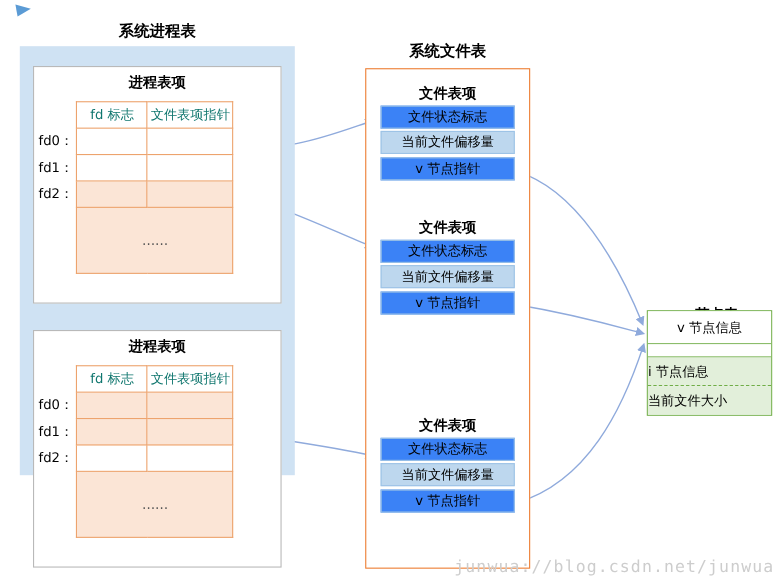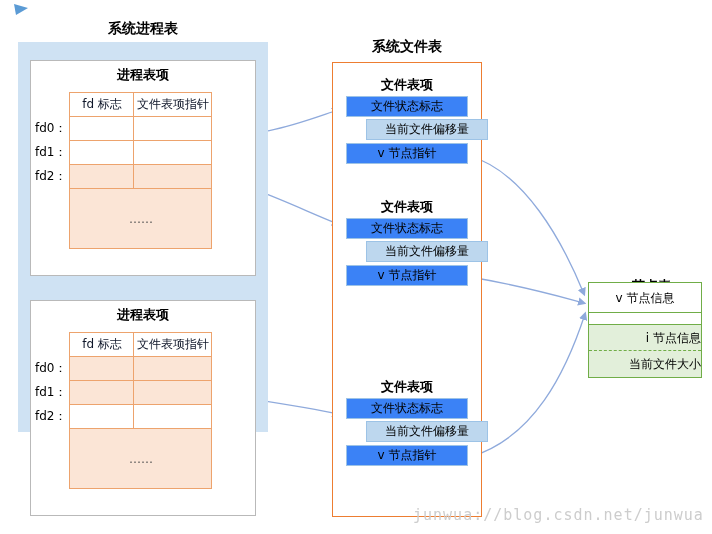--- a/index.html
+++ b/index.html
@@ -18,41 +18,41 @@
                 background:var(--panel-blue,#cfe2f3); }
   .proc-box { position:absolute; left:12px; width:226px; height:216px; background:#fff;
               border:1px solid #b9b9b9; }
   .proc-box-title { font-size:13px; font-weight:bold; text-align:center; margin-top:5px; }
   .fdtable { border-collapse:collapse; margin:8px 0 0 4px; }
   .fdtable td { padding:0; font-size:12px; height:24px; }
   .fdtable .lbl { width:32px; text-align:right; padding-right:3px; border:none; background:transparent; }
   .fdtable .gc { border:1px solid var(--grid-orange,#eda36d); background:#fff; }
   .fdtable .c1 { width:64px; text-align:center; }
   .fdtable .c2 { width:78px; text-align:center; }
-  .fdtable tr.hdr .gc { color:#0f172a; }
+  .fdtable tr.hdr .gc { color:#0f766e; }
   .fdtable tr.hl .gc { background:var(--row-orange,#fbe5d6); }
   .fdtable tr.dots td.gc { height:60px; text-align:center; background:var(--row-orange,#fbe5d6); color:#555; }
 
   
   .file-panel { position:absolute; left:332px; top:62px; width:150px; height:455px;
                 border:1px solid var(--file-border,#ed7d31); background:#fff; }
   .file-entry { position:absolute; left:346px; width:122px; }
   .fe-title { font-size:13px; font-weight:bold; text-align:center; height:18px; margin-bottom:2px; }
   .fe-cell { width:122px; height:21px; line-height:19px; border:1px solid var(--cell-blue-border,#9dc3e6);
              background:#3b82f6; font-size:12px; text-align:center; margin-bottom:2px; }
-  .fe-mid { background:var(--cell-blue-fill,#bdd7ee);margin-left:20px; }
+  .fe-mid { background:var(--cell-blue-fill,#bdd7ee); }
   .fe-vp { margin-top:3px; }
 
   
   .vnode-box { position:absolute; left:588px; top:282px; width:114px;
                border:1px solid var(--green,#70ad47); background:#fff; }
   .vn-info { height:30px; line-height:30px; font-size:12px; text-align:center;
              border-bottom:1px solid var(--green,#70ad47); background:#fff; }
   .vn-spacer { height:12px; background:#fff; border-bottom:1px solid var(--green,#70ad47); }
-  .vn-cell { height:26px; line-height:26px; font-size:12px; text-align:right;
+  .vn-cell { height:26px; line-height:26px; font-size:12px; text-align:left;
              background:var(--green-fill,#e2efda); }
   .vn-dashed { border-bottom:1px dashed var(--green,#70ad47); }
 
   .watermark { position:absolute; left:413px; top:506px; white-space:nowrap;
                font-family:"DejaVu Sans Mono","Liberation Mono",monospace;
                font-size:15px; letter-spacing:1px; color:#cdcdcd; }
 </style>
 </head>
 <body>
 

